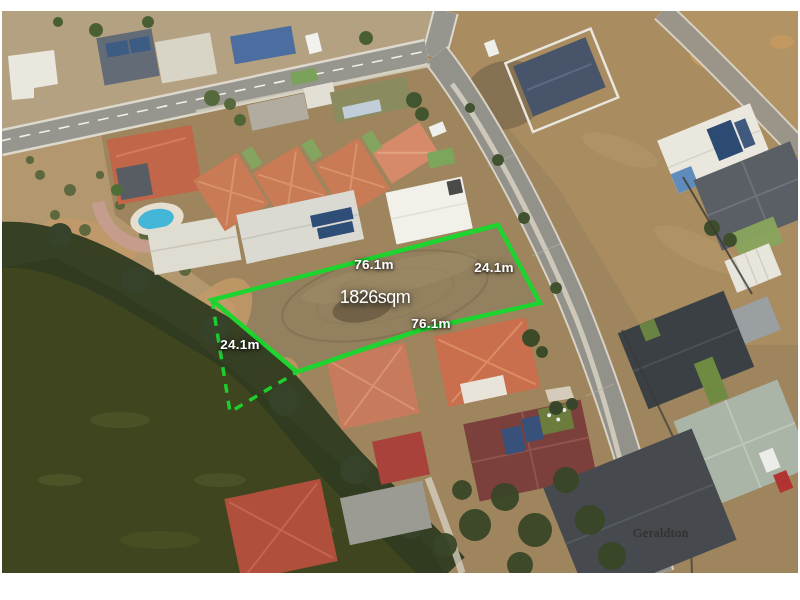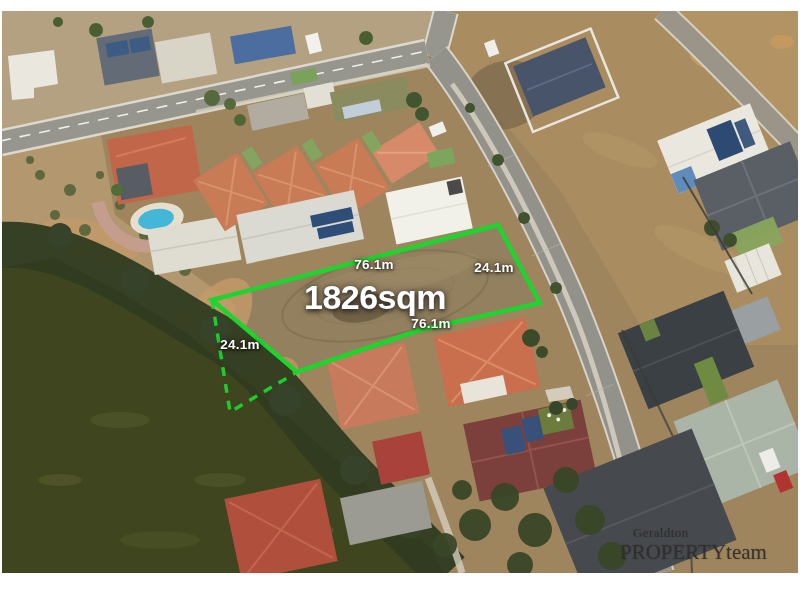--- a/index.html
+++ b/index.html
@@ -3,21 +3,21 @@
 <meta charset="utf-8">
 <style>
   html,body{margin:0;padding:0;}
   body{width:800px;height:600px;background:#ffffff;font-family:"Liberation Sans",sans-serif;}
   .canvas{position:relative;width:800px;height:600px;background:#ffffff;overflow:hidden;border-radius:11px;}
   .photo{position:absolute;left:2px;top:11px;width:796px;height:562px;overflow:hidden;background:#9e855e;}
   .photo > svg{position:absolute;left:-2px;top:-11px;width:800px;height:600px;display:block;}
   .overlay-label{position:absolute;transform:translate(-50%,-50%);color:#ffffff;white-space:nowrap;
     text-shadow:0 1px 3px rgba(0,0,0,.95),0 0 6px rgba(0,0,0,.55);}
   .dim{font-size:13.5px;font-weight:600;letter-spacing:.2px;}
-  .area{font-size:34px;font-weight:700;letter-spacing:-.5px;
+  .area{font-size:18px;font-weight:400;letter-spacing:-.5px;
     text-shadow:0 2px 4px rgba(40,40,40,.95),0 0 8px rgba(0,0,0,.5);}
   .logo{position:absolute;left:618px;top:515px;width:176px;color:#2e2d2a;opacity:.93;
     font-family:"Liberation Serif",serif;text-shadow:0 0 2px rgba(0,0,0,.25);}
   .logo .l1{display:block;margin-left:13px;font-size:13px;font-weight:400;letter-spacing:.4px;line-height:14px;}
   .logo .l2{display:block;font-size:21px;font-weight:400;letter-spacing:0;line-height:22px;margin-top:1px;}
 </style>
 </head>
 <body>
 
 <div class="canvas">
@@ -281,17 +281,16 @@
     </svg>
 
     <div class="overlay-label dim" style="left:372px;top:253px;">76.1m</div>
     <div class="overlay-label dim" style="left:492px;top:256px;">24.1m</div>
     <div class="overlay-label area" style="left:373px;top:286px;">1826sqm</div>
     <div class="overlay-label dim" style="left:429px;top:312px;">76.1m</div>
     <div class="overlay-label dim" style="left:238px;top:333px;">24.1m</div>
 
     <div class="logo">
       <span class="l1">Geraldton</span>
-      <span class="l2"><span>PROPERTY</span><span>team</span></span>
     </div>
 
   </div>
 </div>
 
 </body></html>

